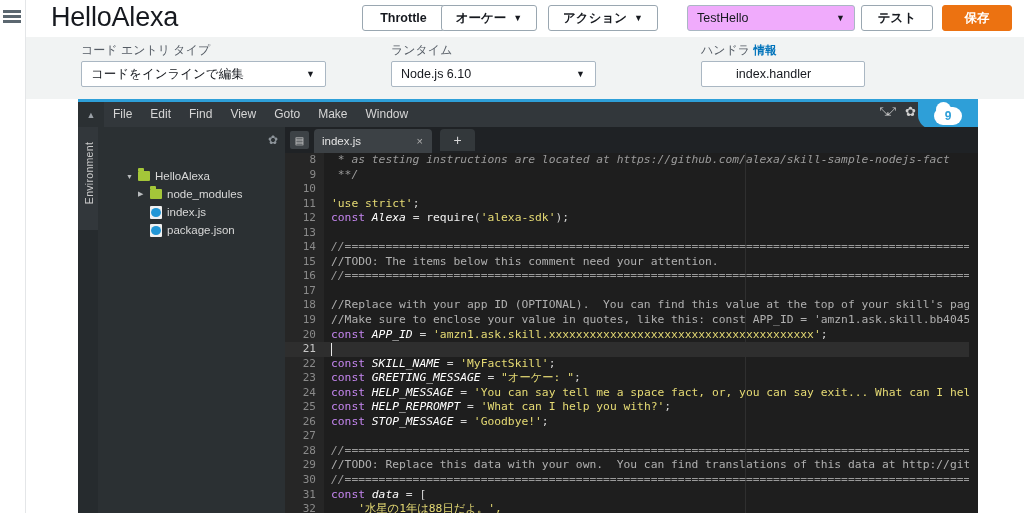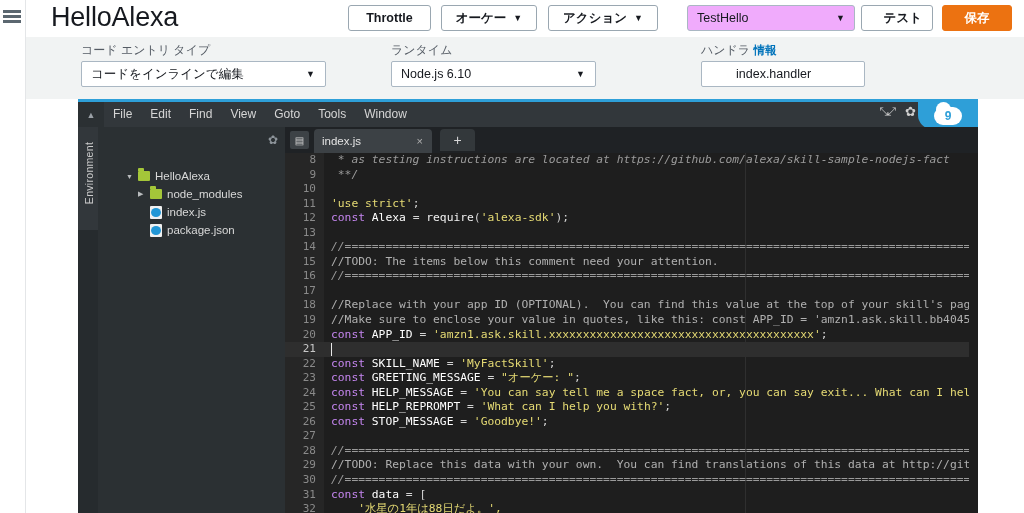--- a/index.html
+++ b/index.html
@@ -40,31 +40,31 @@
   }
   .hbtn {
     position:absolute; top:5px; height:26px;
     background:#ffffff; border:1px solid #9aa7b1; border-radius:3px;
     font-size:12.5px; color:#16191f; font-weight:bold;
     display:flex; align-items:center; justify-content:center; gap:7px;
     padding:0 10px; cursor:pointer; white-space:nowrap;
     font-family:"Liberation Sans", sans-serif;
   }
   .hbtn .caret { font-size:9px; line-height:1; color:#16191f; }
-  #btn-throttle { left:322px; width:83px; }
+  #btn-throttle { left:336px; width:83px; }
   #btn-condition { left:415px; width:96px; }
   #btn-action   { left:522px; width:110px; }
   #test-select {
     position:absolute; left:661px; top:5px; width:168px; height:26px;
     background:#f0abfc; border:1px solid #aab7c3; border-radius:3px;
     display:flex; align-items:center; padding:0 9px;
     font-size:12.5px; color:#16191f; cursor:pointer;
   }
   #test-select .sel-caret { position:absolute; right:9px; font-size:9px; }
-  #btn-test { left:835px; width:72px;justify-content:flex-end; }
+  #btn-test { left:835px; width:72px; }
   #btn-save {
     position:absolute; left:916px; top:5px; width:70px; height:26px;
     background:#ec7211; border:1px solid #ec7211; border-radius:3px;
     color:#ffffff; font-size:12.5px; font-weight:bold;
     display:flex; align-items:center; justify-content:center; cursor:pointer;
   }
 
   
   #form-strip {
     position:absolute; left:0; top:37px; width:998px; height:62px;
@@ -237,21 +237,21 @@
   }
   
   #guide1 { position:absolute; left:460px; top:0; width:1px; height:360px; background:#2f2f2f; }
   #guide2 { position:absolute; left:690px; top:0; width:1px; height:360px; background:#2f2f2f; }
 
   .t-str   { color:#e6db74; }
   .t-kw    { color:#c586f0; }
   .t-cmt   { color:#9b9b9b; font-style:italic; }
   .t-cmt2  { color:#b0b0b0; }
   .t-fn    { color:#f2f2f2; }
-  .t-var   { color:#ffffff; }
+  .t-var   { color:#ffffff;font-style:italic; }
   .t-pun   { color:#d4d4d4; }
 
   
   #code-scroll {
     position:absolute; right:0; top:0; width:9px; height:360px; background:#1e1e1e;
   }
   
   #right-gap {
     position:absolute; left:952px; top:99px; width:46px; height:414px; background:#ffffff;
   }
@@ -338,21 +338,21 @@
   <div id="ide">
     <div id="ide-topline"></div>
 
     <div id="menubar">
       <div id="menu-collapse">▲</div>
       <div class="menu-item">File</div>
       <div class="menu-item">Edit</div>
       <div class="menu-item">Find</div>
       <div class="menu-item">View</div>
       <div class="menu-item">Goto</div>
-      <div class="menu-item">Tools</div>
+      <div class="menu-item">Make</div>
       <div class="menu-item">Window</div>
     </div>
 
     <div id="ide-icons">
       <span class="ide-ico" id="expand-ico">⤡⤢</span>
       <span class="ide-ico">✿</span>
     </div>
 
     <div id="c9-tab">
       <div id="c9-logo">

